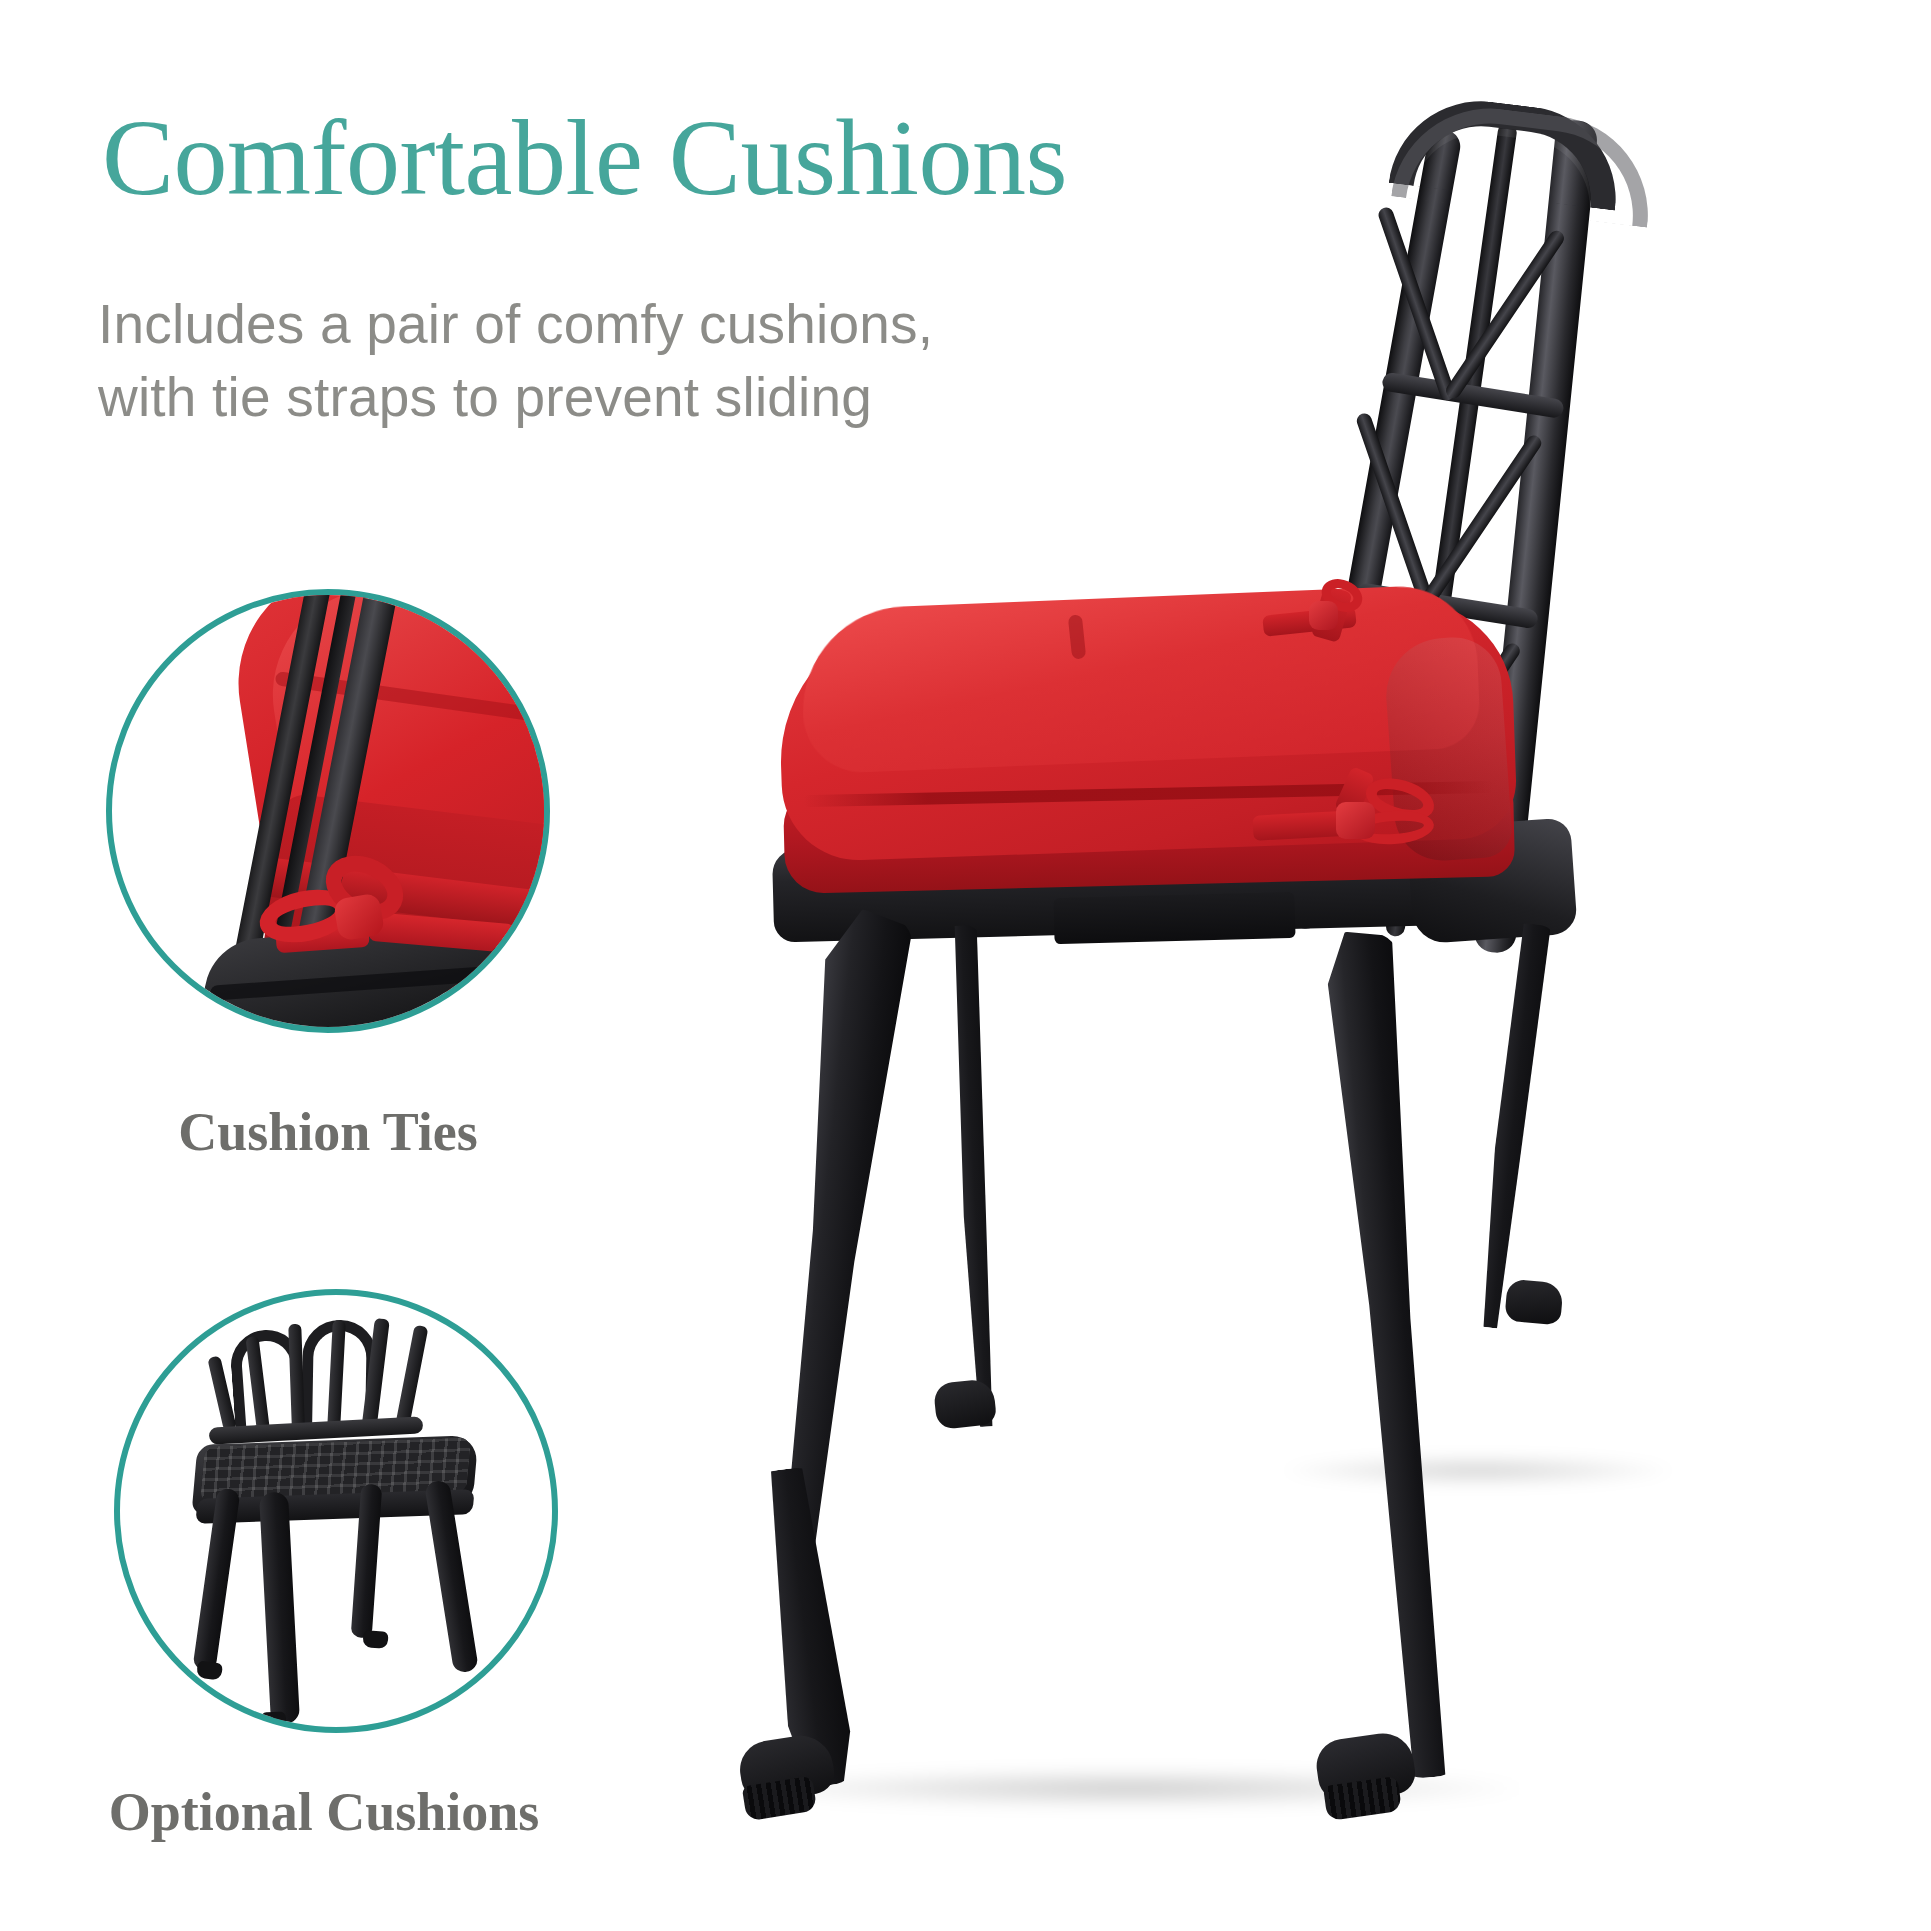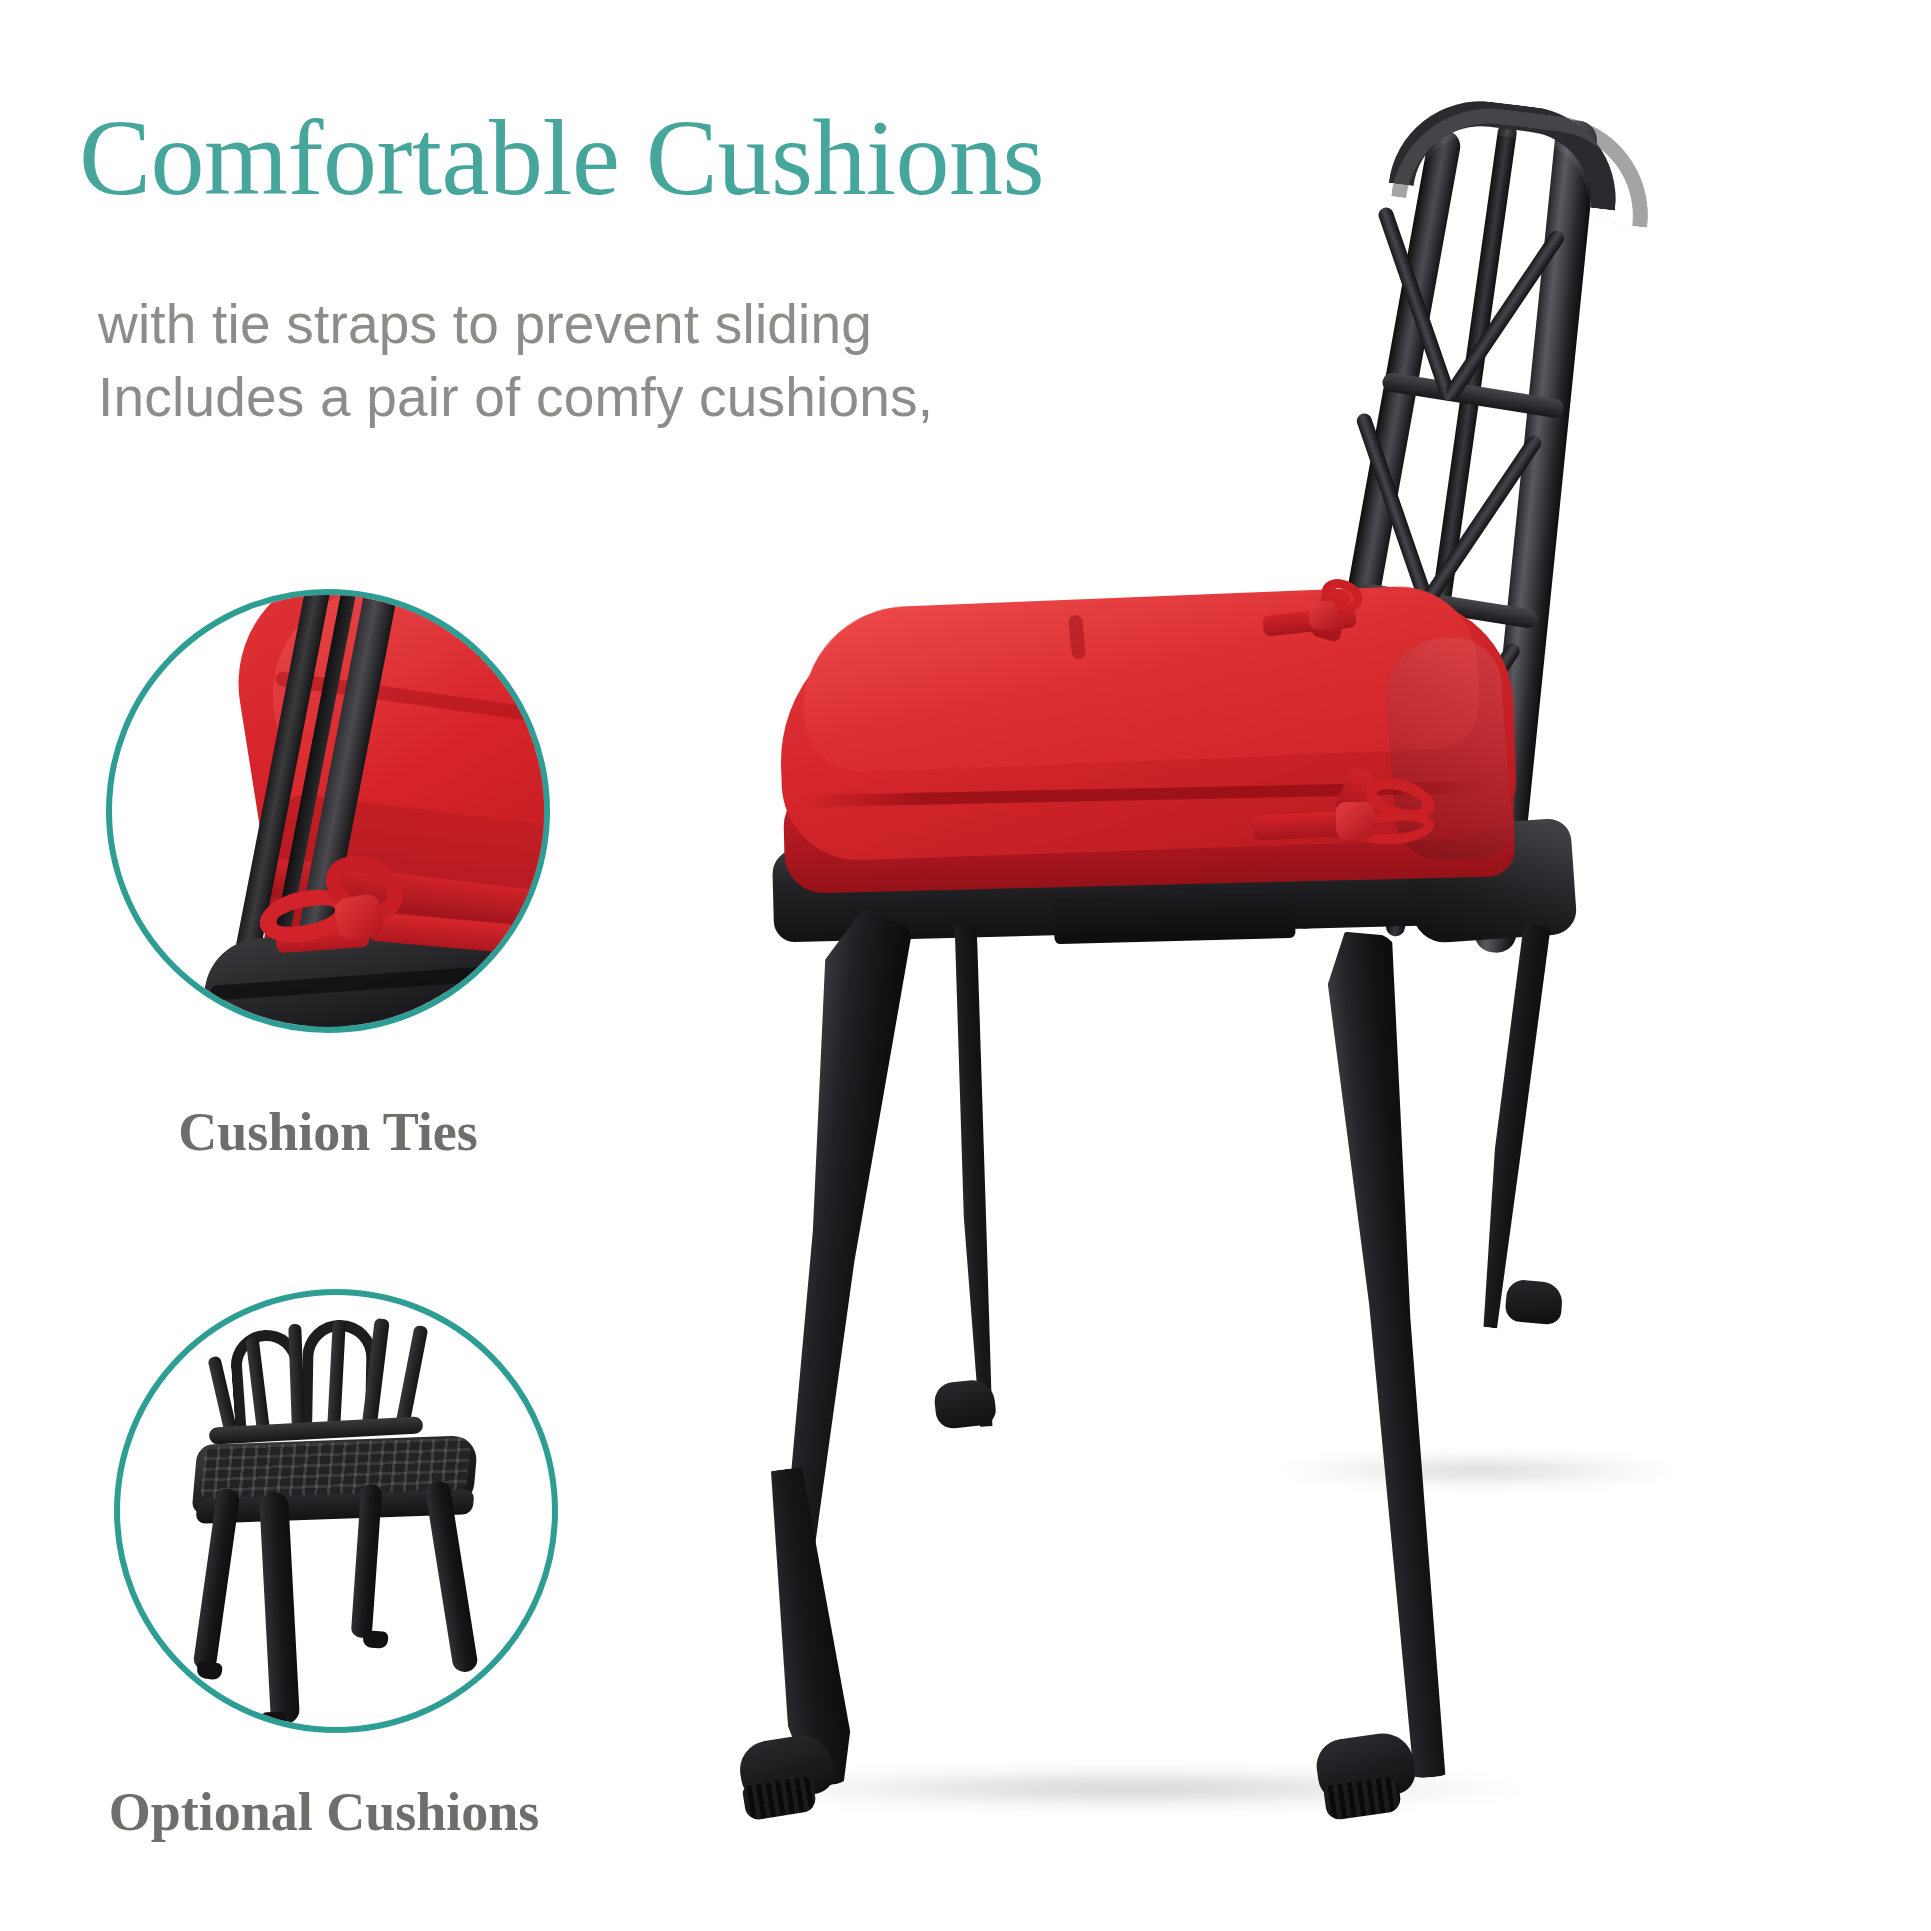--- a/index.html
+++ b/index.html
@@ -15,21 +15,21 @@
     position: relative;
     width: 1931px;
     height: 1931px;
     background: #ffffff;
     font-family: "Liberation Sans", sans-serif;
   }
 
   
   .headline {
     position: absolute;
-    left: 79px;
+    left: 102px;
     top: 104px;
     font-family: "Liberation Serif", serif;
     font-size: 108px;
     line-height: 1.0;
     font-weight: 400;
     letter-spacing: -0.5px;
     color: #46A69B;
     white-space: nowrap;
   }
 
@@ -549,22 +549,22 @@
   }
 </style>
 </head>
 <body>
 
 <div class="canvas">
 
   <div class="headline">Comfortable Cushions</div>
 
   <div class="subtitle">
+    <span class="line">Includes a pair of comfy cushions,</span>
     <span class="line">with tie straps to prevent sliding</span>
-    <span class="line">Includes a pair of comfy cushions,</span>
   </div>
 
   <div class="callout callout-1">
     <div class="circle-frame">
       <div class="c1-stage">
         <div class="c1-cush-main"></div>
         <div class="c1-cush-face"></div>
         <div class="c1-cush-welt"></div>
         <div class="c1-cush-skirt"></div>
         <div class="c1-cush-band"></div>

